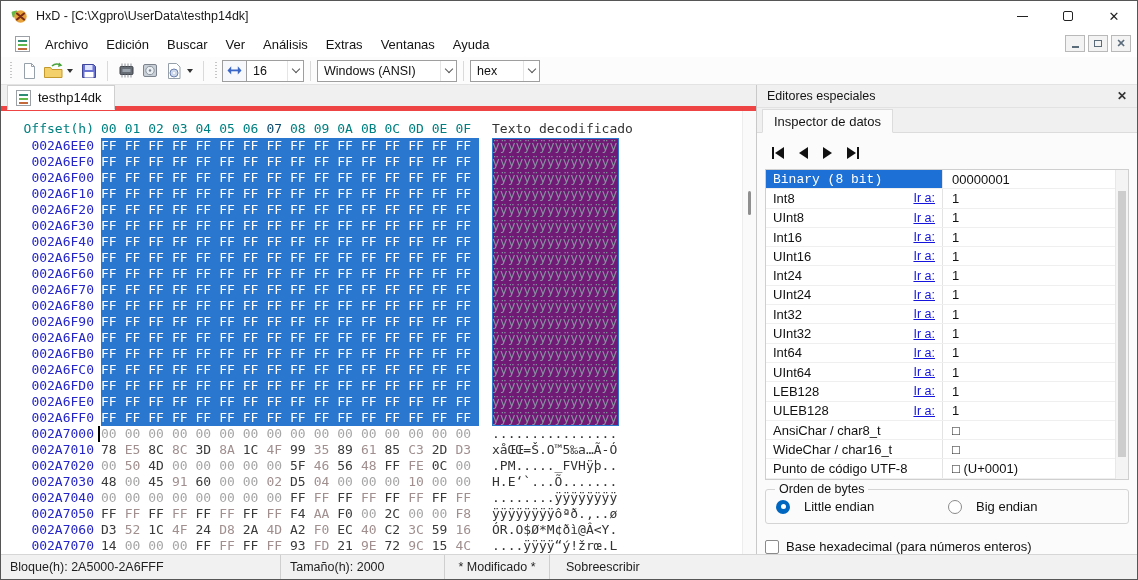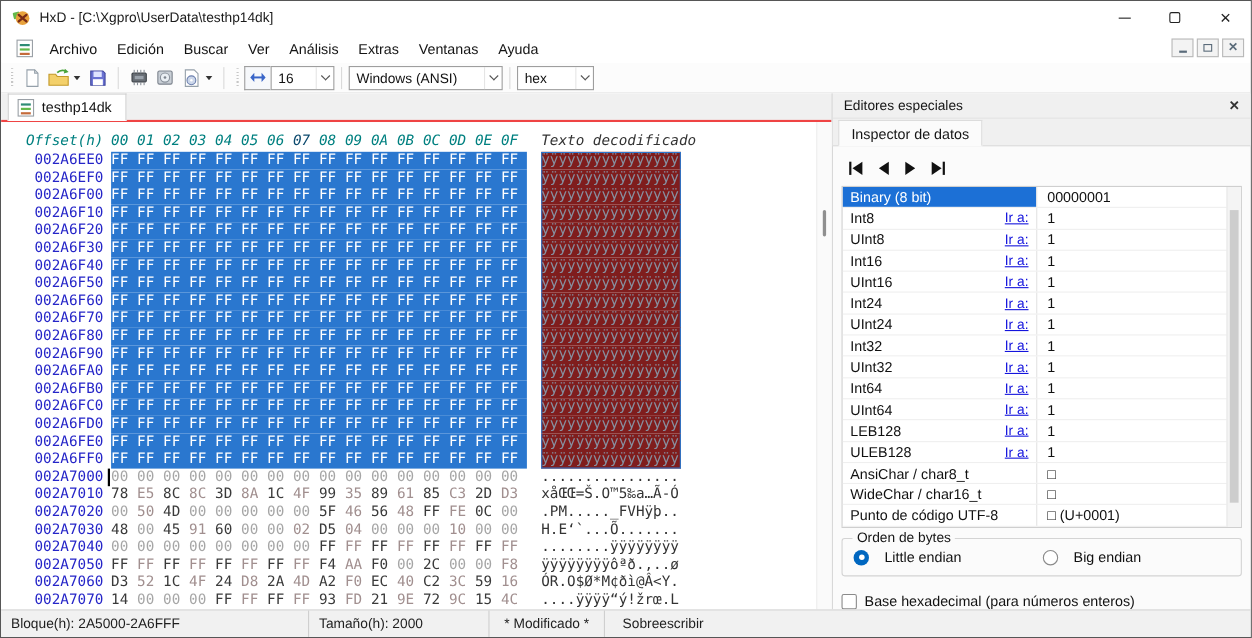--- a/index.html
+++ b/index.html
@@ -36,41 +36,41 @@
   .dd-arrow { width:0; height:0; border-left:3.5px solid transparent; border-right:3.5px solid transparent; border-top:4px solid #333; margin:0 4px 0 1px; }
   .combo { height:22px; background:#fff; border:1px solid #9e9e9e; display:flex; align-items:center; font-size:12.5px; color:#111; }
   .combo .val { padding:0 6px; flex:1; white-space:nowrap; overflow:hidden; }
   .combo .chev { width:16px; height:100%; display:flex; align-items:center; justify-content:center; border-left:1px solid #e5e5e5; }
   .chev i { width:6px; height:6px; border-right:1.4px solid #555; border-bottom:1.4px solid #555; transform:rotate(45deg); margin-top:-3px; }
   .wbtn { width:24px; height:22px; border:1px solid #9e9e9e; border-right:none; background:#f6f8fb; display:flex; align-items:center; justify-content:center; }
 
   
   .main { position:absolute; top:84px; bottom:25px; left:0; right:0; display:flex; }
   .left-col { width:755px; display:flex; flex-direction:column; background:#fff; }
-  .tabstrip { height:26px; background:#f0f0f0; border-bottom:2px solid #ef4444; display:flex; padding-left:6px; }
+  .tabstrip { height:26px; background:#f0f0f0; border-bottom:5px solid #ef4444; display:flex; padding-left:6px; }
   .tab { height:25px; background:#fff; border:1px solid #cfcfcf; border-bottom:1px solid #fff; margin-bottom:-1px;
          display:flex; align-items:center; padding:0 12px 0 8px; font-size:13px; color:#141414; }
   .tab .doc-icon { margin:0 7px 0 0; }
 
   
   .editor { flex:1; position:relative; background:#fff; overflow:hidden;
             font-family:"DejaVu Sans Mono",monospace; font-size:13px; color:#333; }
-  .hexhead { height:27px; display:flex; align-items:flex-end; color:#008080; padding-bottom:2px;font-style:italic; }
+  .hexhead { height:27px; display:flex; align-items:flex-end; color:#008080; padding-bottom:2px; }
   .hexhead .off { color:#008080; }
   .off { width:93px; text-align:right; color:#2525c8; flex:0 0 auto; }
   .bytescont { display:flex; width:378px; margin-left:7px; position:relative; flex:0 0 auto; }
   .bcell { flex:0 0 23.625px; white-space:pre; }
   .dec { margin-left:13px; width:127px; white-space:pre; color:#333; flex:0 0 auto; }
   .hrow { display:flex; height:16px; line-height:16px; }
   .hrow.sel .bytescont { background:#2a77cf; }
   .hrow.sel .bcell { color:#fff; }
   .bcell.dark { color:#3a3a3a; }
   .bcell.lite { color:#a18f8f; }
   .bcell.zero { color:#a6a6a6; }
-  .dec.s { background:#7f1d1d; color:#8790a0;
+  .dec.s { background:#701a75; color:#8790a0;
            box-shadow:inset 1px 0 0 #2a77cf, inset -1px 0 0 #2a77cf; }
   .dec.s.first { box-shadow:inset 1px 0 0 #2a77cf, inset -1px 0 0 #2a77cf, inset 0 1px 0 #2a77cf; }
   .dec.s.last  { box-shadow:inset 1px 0 0 #2a77cf, inset -1px 0 0 #2a77cf, inset 0 -1px 0 #2a77cf; }
   .caret { position:absolute; left:-3px; top:0; width:2px; height:16px; background:#000; }
   .vscroll { position:absolute; top:0; right:0; bottom:0; width:14px; background:#fafafa; border-left:1px solid #ededed; }
   .vthumb { position:absolute; left:5px; top:80px; width:3px; height:24px; background:#8f8f8f; border-radius:2px; }
 
   
   .panel { flex:1; border-left:1px solid #c9c9c9; background:#fbfbfb; display:flex; flex-direction:column; }
   .panel-title { height:23px; background:#f0f0f0; border-bottom:1px solid #e2e2e2; display:flex; align-items:center;
@@ -81,21 +81,21 @@
                padding:0 11px; font-size:13px; color:#141414; display:flex; align-items:center; }
   .panel-body { flex:1; padding:7px 8px 0 8px; }
   .navrow { height:26px; display:flex; align-items:center; gap:9px; padding-left:4px; }
   .nav-btn { height:20px; display:flex; align-items:center; justify-content:center; gap:1px; padding:0 3px; }
   .nbar { width:2px; height:12px; background:#111; }
   .tri-l { width:0; height:0; border-top:6px solid transparent; border-bottom:6px solid transparent; border-right:9px solid #111; }
   .tri-r { width:0; height:0; border-top:6px solid transparent; border-bottom:6px solid transparent; border-left:9px solid #111; }
   .inslist { margin-top:3px; border:1px solid #cfcfcf; background:#fff; position:relative; height:311px; overflow:hidden; }
   .insrow { display:flex; height:19.3px; align-items:stretch; border-bottom:1px solid #efefef; font-size:13px; color:#111; }
   .inamewrap { width:176px; display:flex; align-items:center; padding-left:7px; flex:0 0 auto; }
-  .insrow.sel .inamewrap { background:#1c70d6; color:#fff; }
+  .insrow.sel .inamewrap { background:#1c70d6; color:#fff;font-family:Liberation Mono, monospace; }
   .goto { margin-left:auto; margin-right:7px; color:#1414dd; text-decoration:underline; font-size:12.5px; }
   .ival { flex:1; border-left:1px solid #e3e3e3; padding-left:9px; display:flex; align-items:center; margin-right:13px; }
   .ins-scroll { position:absolute; top:0; right:0; bottom:0; width:13px; background:#f4f4f4; border-left:1px solid #e8e8e8; }
   .ins-thumb { position:absolute; top:21px; left:2px; right:2px; height:266px; background:#cdcdcd; }
   .groupbox { margin-top:9px; border:1px solid #d4d4d4; border-radius:3px; position:relative; height:35px; padding:9px 10px 0; }
   .gb-label { position:absolute; top:-8px; left:9px; background:#fbfbfb; padding:0 4px; font-size:12.5px; color:#141414; }
   .radios { display:flex; }
   .radio { display:flex; align-items:center; gap:14px; font-size:13px; color:#111; }
   .radio.first { width:172px; }
   .rdot { width:14px; height:14px; border-radius:50%; }

